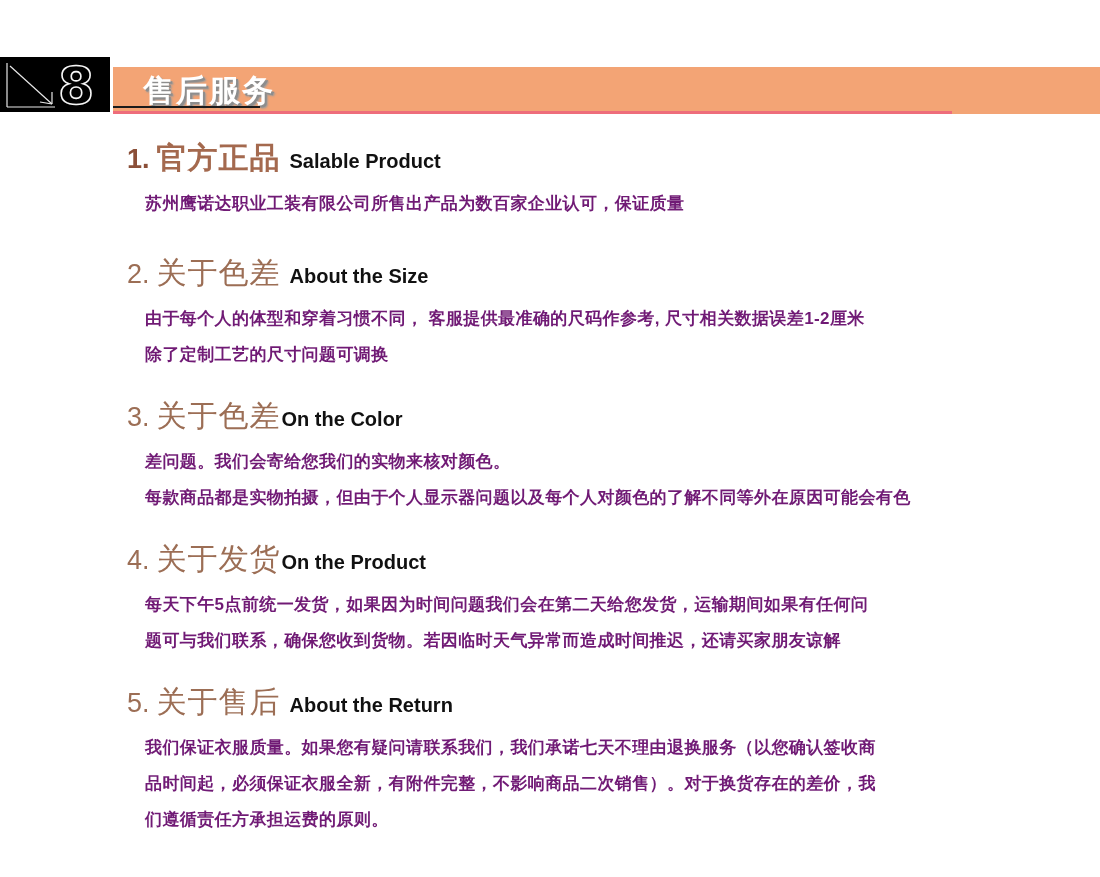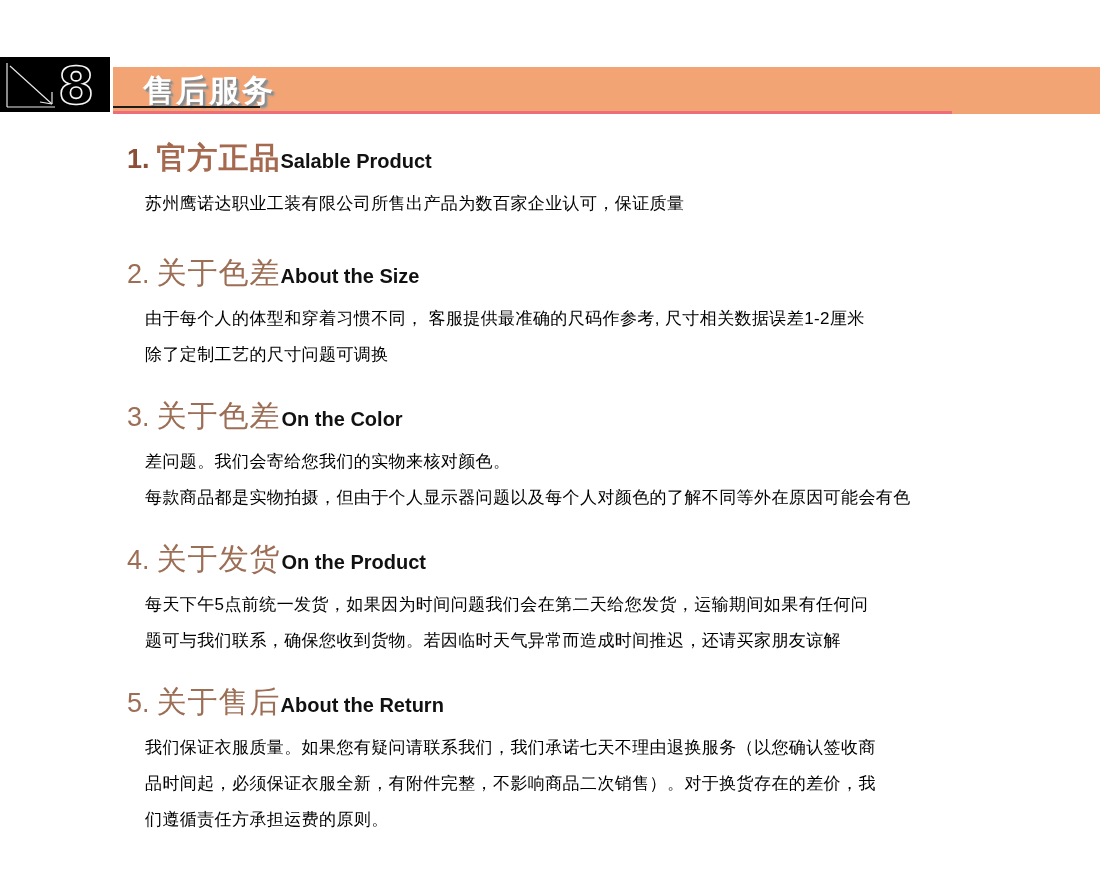--- a/index.html
+++ b/index.html
@@ -54,33 +54,33 @@
   .section-number {
     font-size: 27px; color: #9C6E55; font-weight: 400;
     margin-right: 7px;
   }
   .title-zh {
     font-size: 30px; color: #9C6E55; font-weight: 400;
     letter-spacing: 1px;
   }
   .title-en {
     font-size: 20px; font-weight: 800; color: #111111;
-    letter-spacing: 0px;
+    margin-left: 9px; letter-spacing: 0px;
   }
   
   .section:nth-child(1) .section-number { font-weight: 700; color: #8B4F38; }
   .section:nth-child(1) .title-zh     { font-weight: 700; color: #A4694E; }
   
   .section:nth-child(3) .title-en,
   .section:nth-child(4) .title-en { margin-left: 1px; }
 
   .section-body { margin: 4px 0 0 18px; }
   .body-line {
-    font-size: 17px; line-height: 36px; font-weight: 400;
-    color: #000000; white-space: nowrap; letter-spacing: 0.4px;
+    font-size: 17px; line-height: 36px; font-weight: 700;
+    color: #701a75; white-space: nowrap; letter-spacing: 0.4px;
   }
 </style>
 </head>
 <body>
 
 <div class="num-box">
   <svg viewBox="0 0 110 55">
 
     <g stroke="#e8e8e8" stroke-width="1.2" fill="none">
       <line x1="7" y1="6" x2="7" y2="50"></line>

